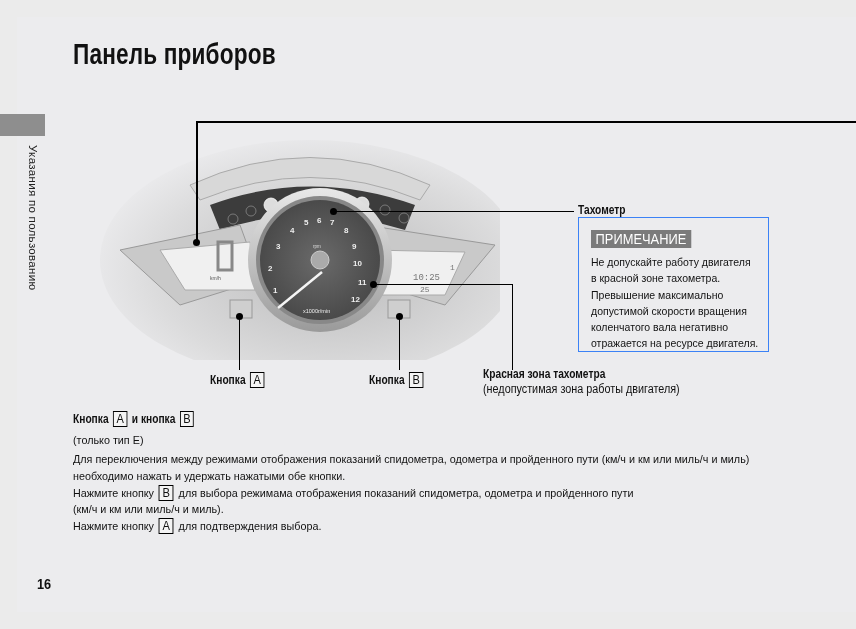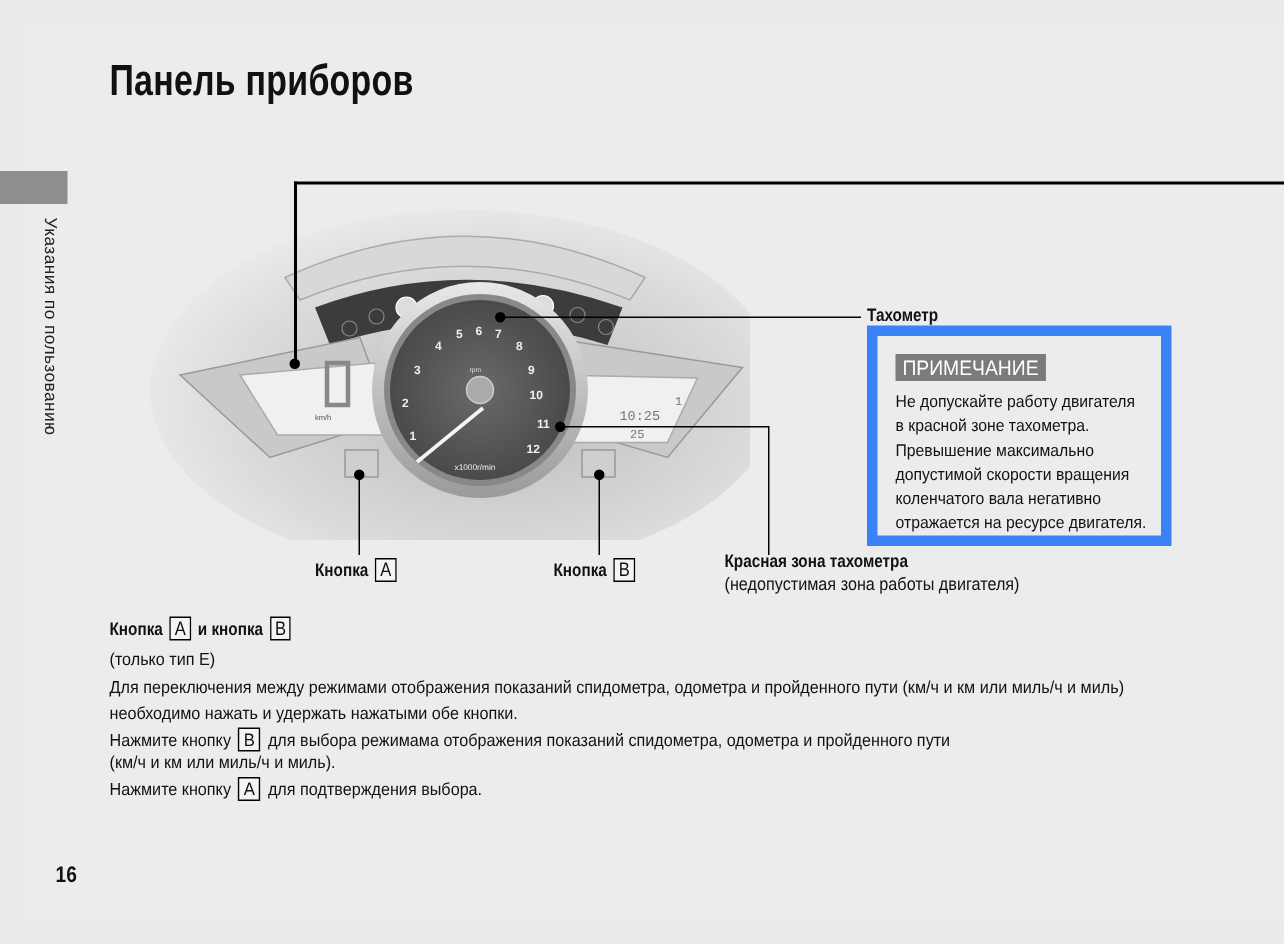--- a/index.html
+++ b/index.html
@@ -14,21 +14,21 @@
   .page-num { position:absolute; left:37px; top:575px; font-size:15px; font-weight:bold;
               transform:scaleX(0.85); transform-origin:left top; }
   .illus { position:absolute; left:100px; top:130px; width:400px; height:230px; }
   .line { position:absolute; background:#000; }
   .dot { position:absolute; width:7px; height:7px; border-radius:50%; background:#000; }
   .label-bold { position:absolute; font-size:12px; font-weight:bold; transform:scaleX(0.85);
                 transform-origin:left top; white-space:nowrap; }
   .label { position:absolute; font-size:12px; transform:scaleX(0.9); transform-origin:left top; white-space:nowrap; }
   .key { display:inline-block; border:1px solid #000; padding:0 3px; font-weight:normal; font-size:13px;
          line-height:14px; margin:0 2px; background:#f4f4f4; }
-  .note-box { position:absolute; left:578px; top:217px; width:189px; height:133px; border:7px solid #3b82f6; }
+  .note-box { position:absolute; left:578px; top:217px; width:189px; height:133px; border:1px solid #3b82f6; }
   .note-badge { position:absolute; left:12px; top:12px; background:#7b7b7b; color:#fff; font-size:14px;
                 padding:1px 5px; transform:scaleX(0.92); transform-origin:left top; }
   .note-text { position:absolute; left:12px; top:36px; font-size:11.3px; line-height:16.3px;
                transform:scaleX(0.93); transform-origin:left top; white-space:nowrap; }
   .body-text { position:absolute; left:73px; font-size:11.6px; transform:scaleX(0.93); transform-origin:left top; white-space:nowrap; }
   .body-text .key { font-size:12px; }
 </style>
 </head>
 <body>
 

